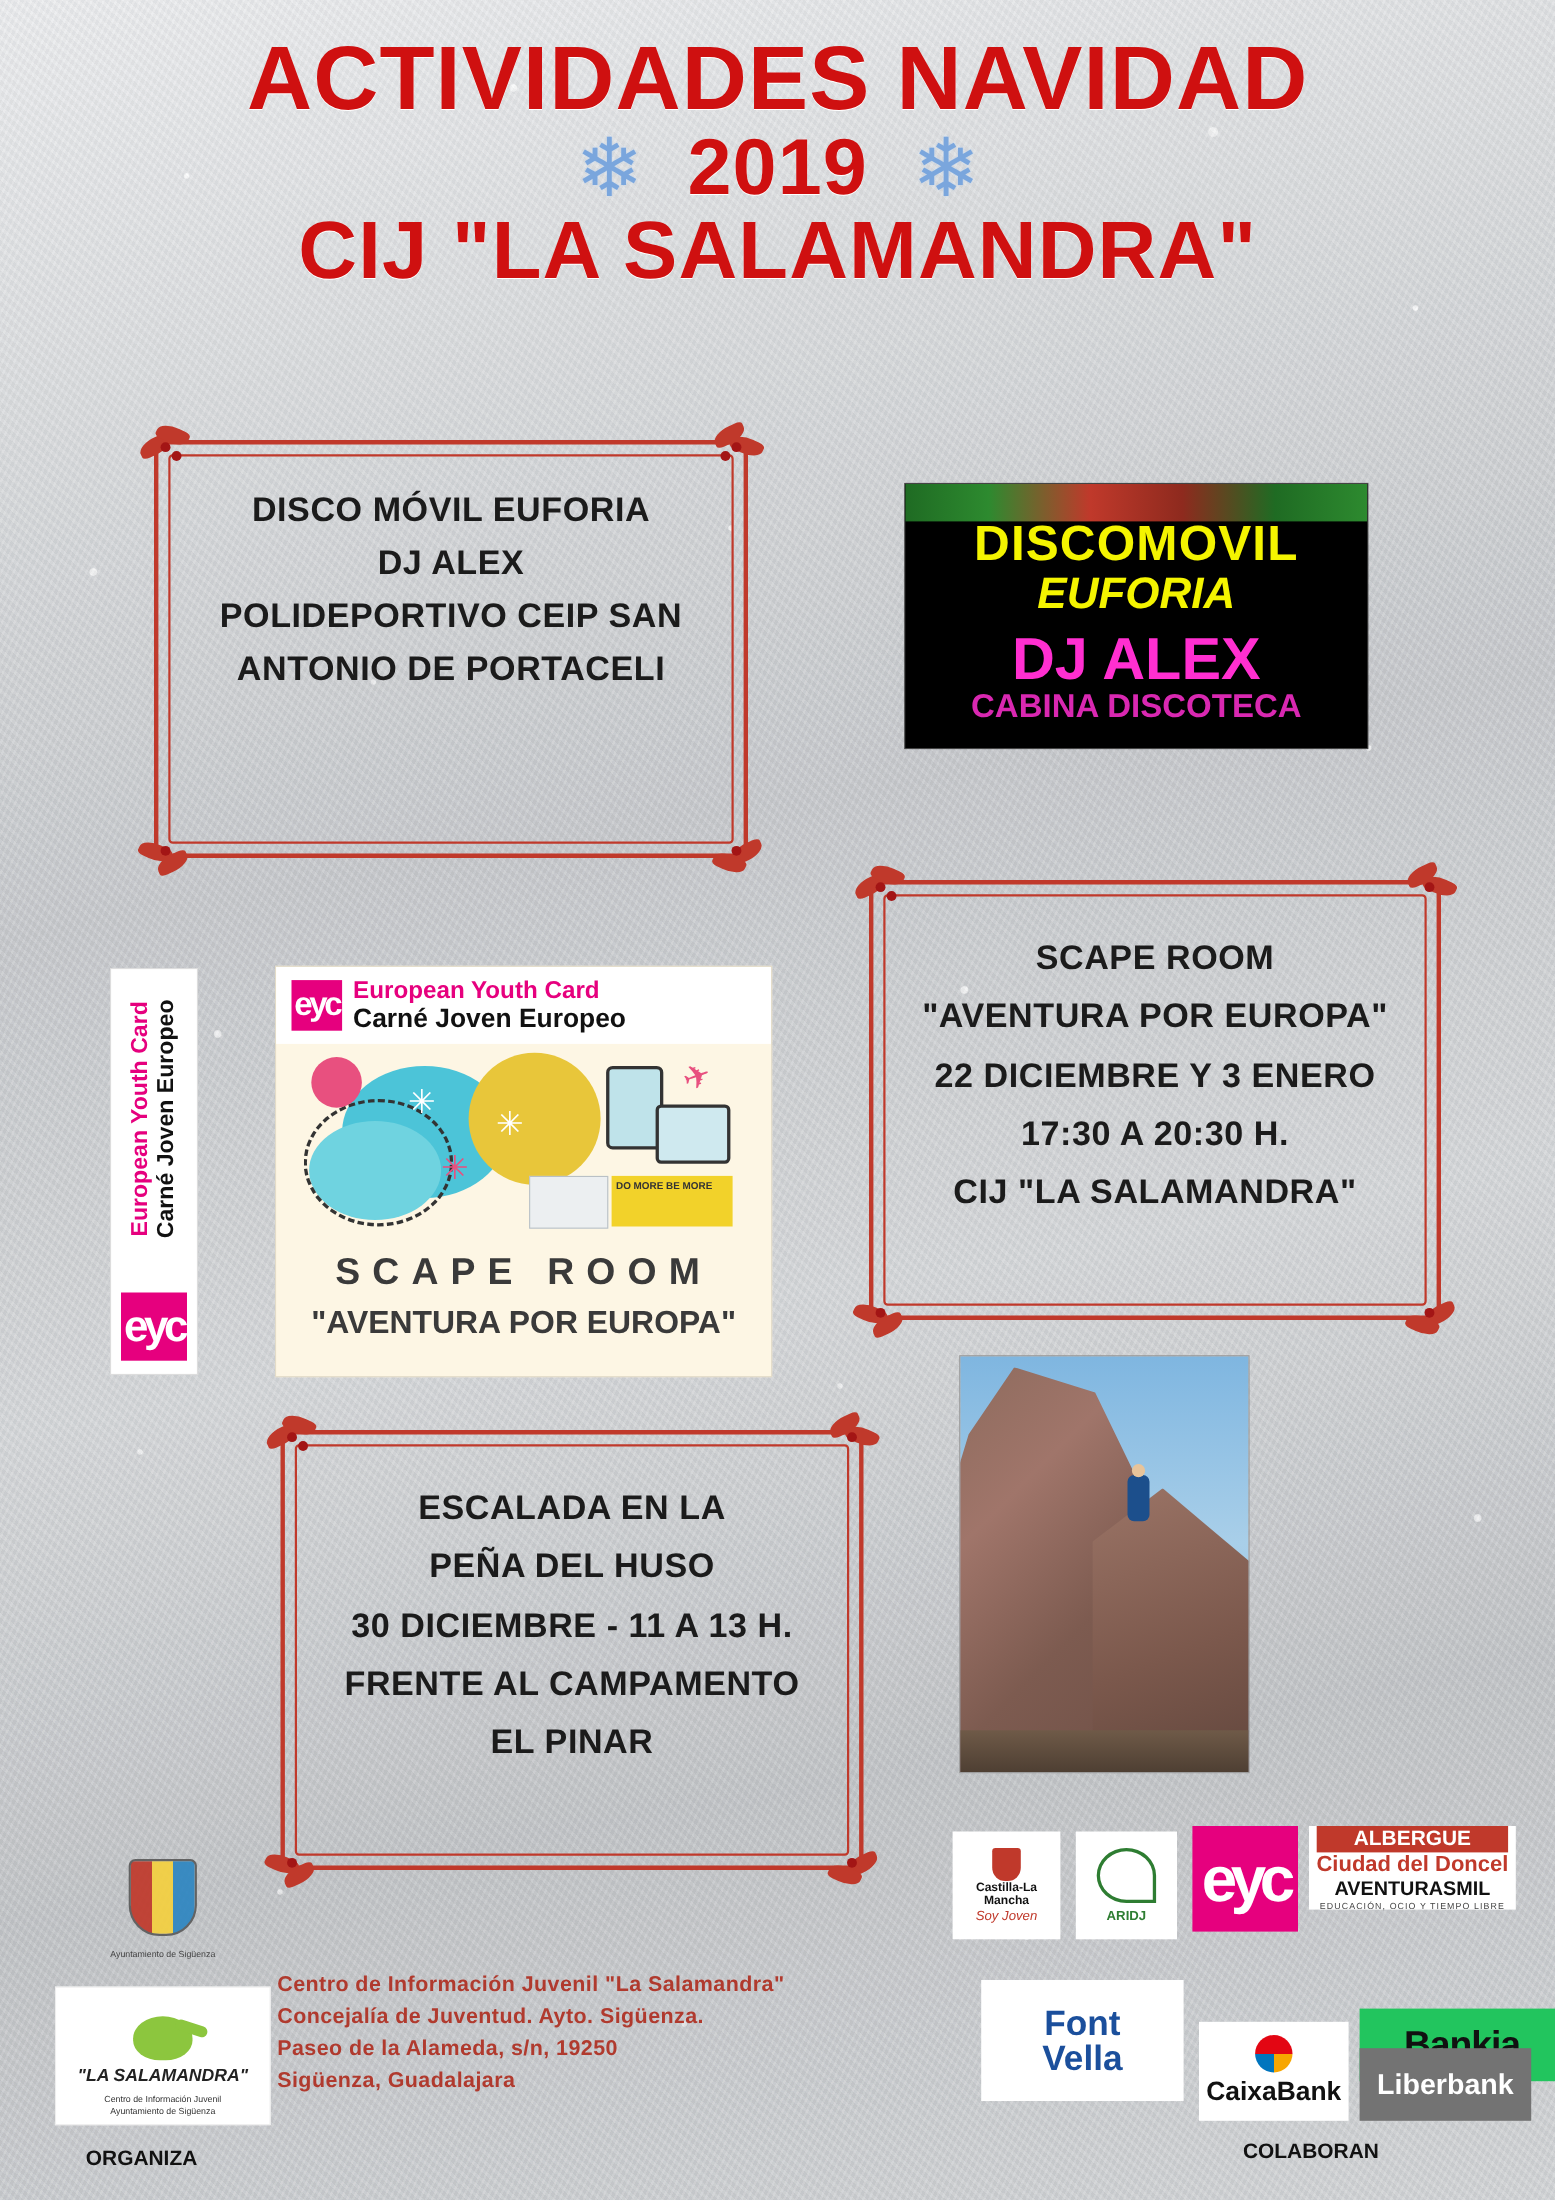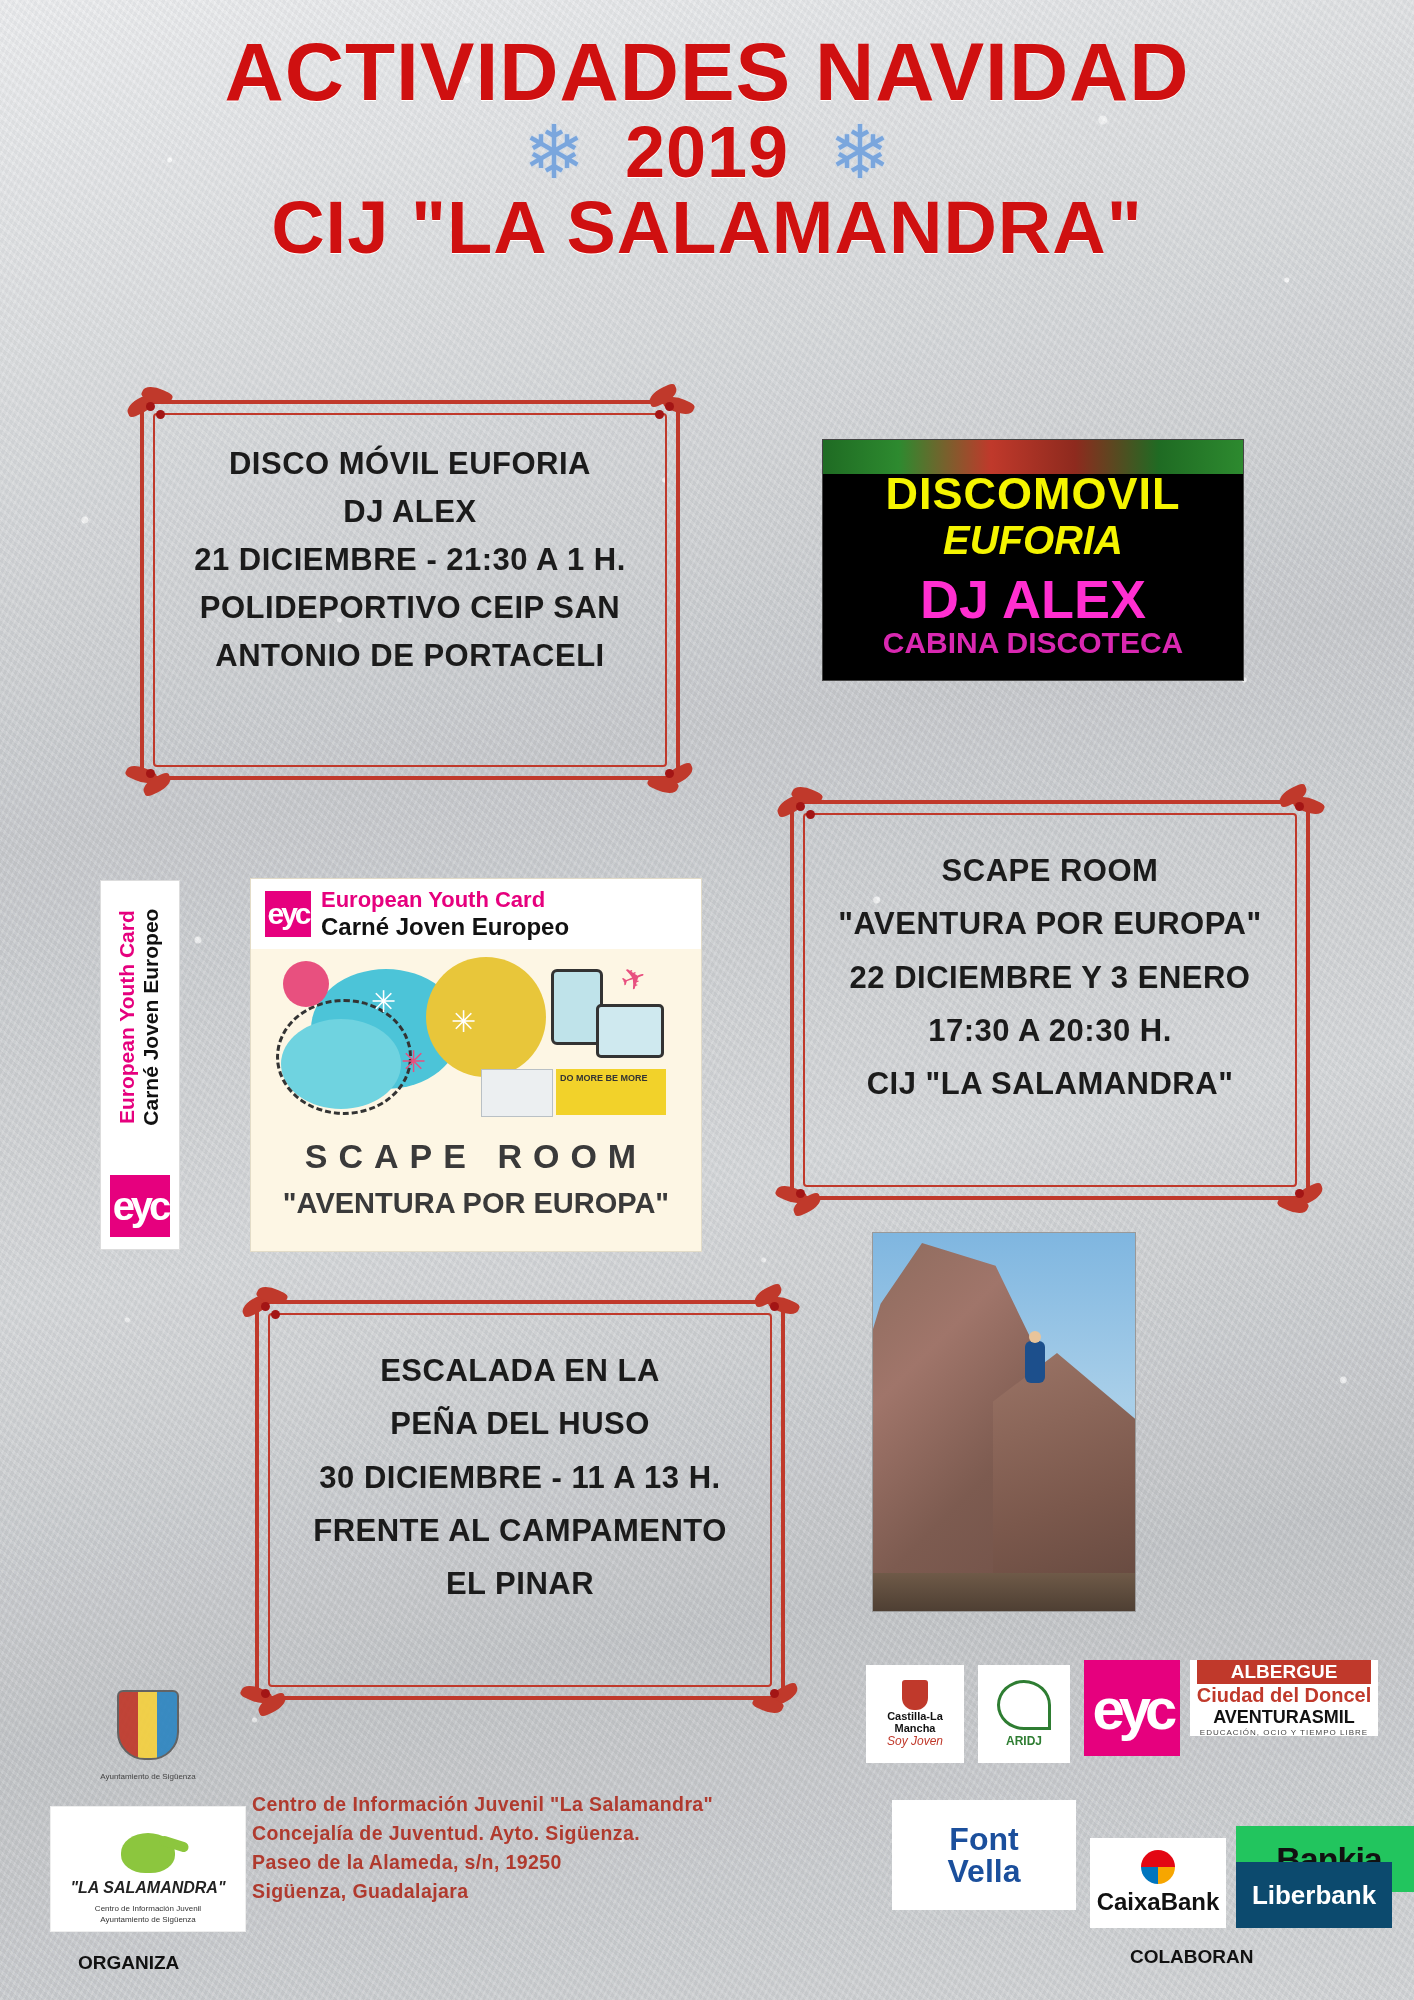--- a/index.html
+++ b/index.html
@@ -267,21 +267,21 @@
   #fontvella-logo{ left:892px; top:1800px; width:184px; height:110px;}
   #fv-1{font-size:32px;font-weight:bold;color:#1b4f9c;line-height:1;}
   #fv-2{font-size:32px;font-weight:bold;color:#1b4f9c;line-height:1;}
   #caixa-logo{ left:1090px; top:1838px; width:136px; height:90px;}
   #caixa-star{width:34px;height:34px;border-radius:50%;
     background:conic-gradient(#e30613 0 25%,#f7a600 25% 50%,#0075be 50% 75%,#e30613 75% 100%);
     margin-bottom:4px;}
   #caixa-text{font-size:24px;font-weight:bold;color:#111;}
   #bankia-logo{ left:1236px; top:1790px; width:186px; height:66px; background:#22c55e;margin-top:36px;}
   #bankia-logo span{color:#111;font-size:34px;font-weight:bold;letter-spacing:-1px;}
-  #liberbank-logo{ left:1236px; top:1862px; width:156px; height:66px; background:#0c4a6e;}
+  #liberbank-logo{ left:1236px; top:1862px; width:156px; height:66px; background:#737373;}
   #liberbank-logo span{color:#fff;font-size:26px;font-weight:bold;}
   #colaboran-label{ position:absolute; left:1130px; top:1946px; font-size:19px; font-weight:bold; color:#111; z-index:6;}
 
   
   #contact{
     position:absolute; left:252px; top:1790px; width:640px; z-index:6;
     color:#b03a2e; font-weight:bold; font-size:19.5px; line-height:1.48;
     letter-spacing:.4px;
   }
 </style>
@@ -319,21 +319,20 @@
     <span class="berry" style="left:20px;bottom:14px;"></span>
   </div>
   <div class="holly" style="right:-18px;bottom:-16px;">
     <span class="leaf" style="right:0;bottom:10px;transform:rotate(-25deg);"></span>
     <span class="leaf" style="right:16px;bottom:0px;transform:rotate(25deg);"></span>
     <span class="berry" style="right:20px;bottom:14px;"></span>
   </div>
   <div class="frame-text" style="font-size:31px; line-height:1.55; padding-top:18px;">
     <div>DISCO MÓVIL EUFORIA</div>
     <div>DJ ALEX</div>
-    <div>21 DICIEMBRE - 21:30 A 1 H.</div>
     <div>POLIDEPORTIVO CEIP SAN</div>
     <div>ANTONIO DE PORTACELI</div>
   </div>
 </div>
 
 <div id="disco-img" class="img-box">
   <div id="disco-top"></div>
   <div id="disco-1">DISCOMOVIL</div>
   <div id="disco-2">EUFORIA</div>
   <div id="disco-3">DJ ALEX</div>

